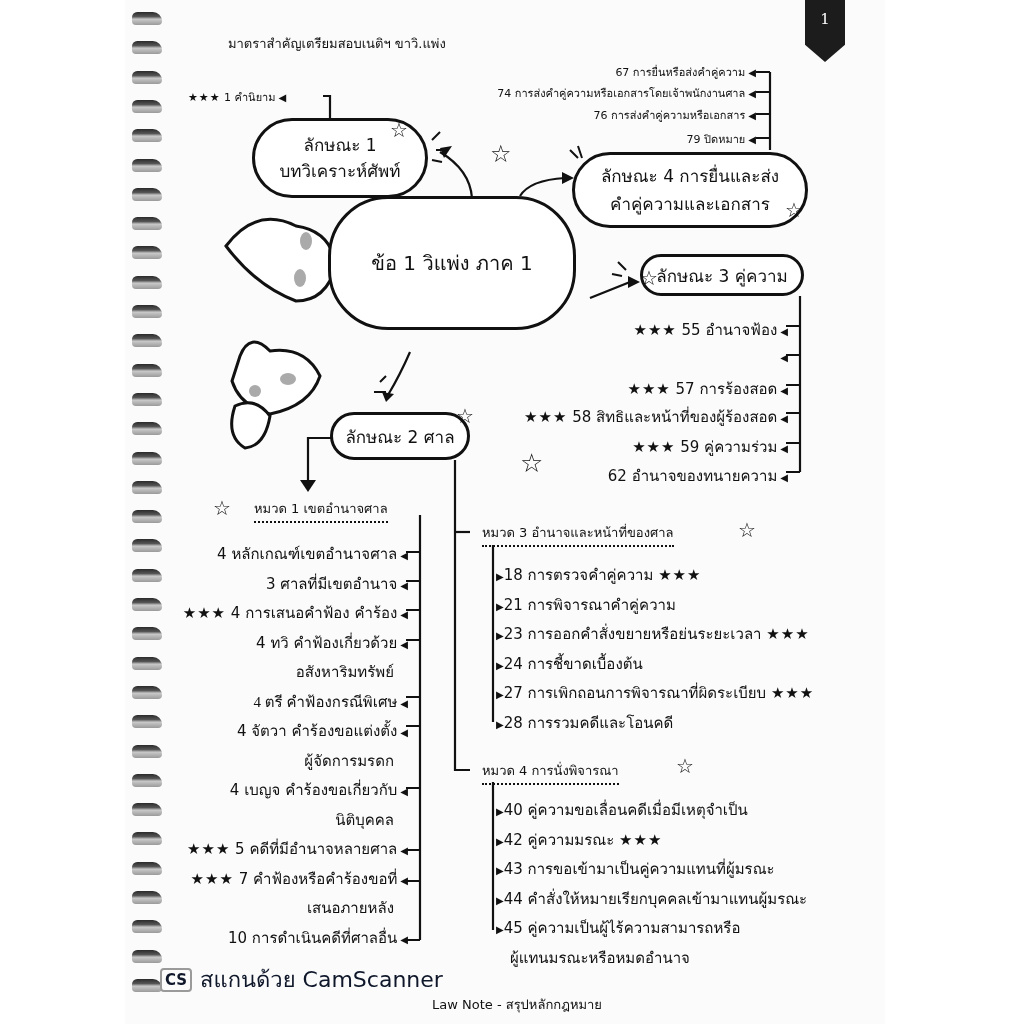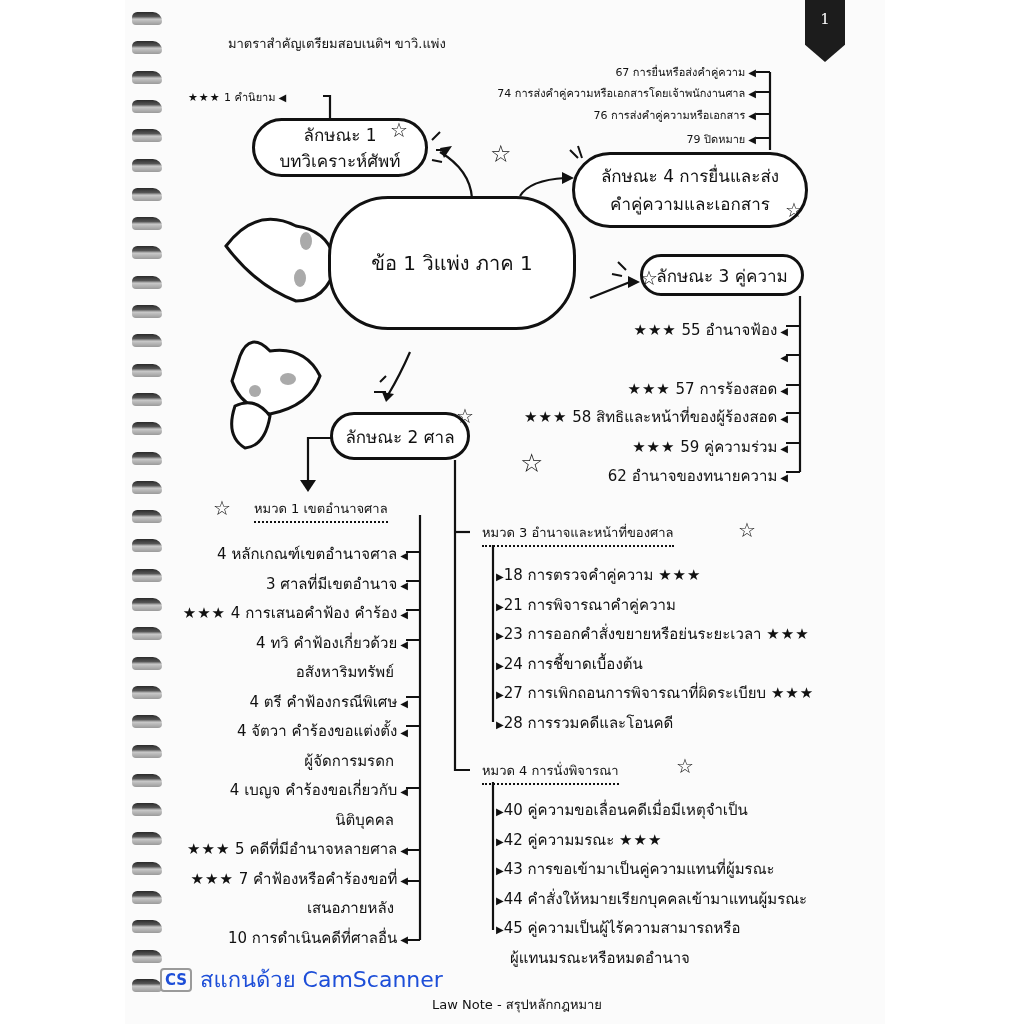--- a/index.html
+++ b/index.html
@@ -24,28 +24,28 @@
   .page-tab span { position:absolute; left:0; right:0; top:10px; text-align:center; color:#fff; font-size:15px; font-family:"DejaVu Serif", serif; }
   .item { font-size:11px; }
   .item-lg { font-size:15px; }
   .stars { letter-spacing:1px; }
   .cloud {
     position:absolute; border:3px solid #111; background:#fff; border-radius:40px;
     display:flex; flex-direction:column; align-items:center; justify-content:center;
     text-align:center; box-sizing:border-box;
   }
   .cloud-main { left:328px; top:196px; width:248px; height:134px; border-radius:60px; font-size:20px; line-height:38px; }
-  .cloud-l1 { left:252px; top:118px; width:176px; height:59px; font-size:17px; line-height:26px; }
+  .cloud-l1 { left:252px; top:118px; width:176px; height:80px; font-size:17px; line-height:26px; }
   .cloud-l4 { left:572px; top:152px; width:236px; height:76px; font-size:17px; line-height:28px; }
   .cloud-l3 { left:640px; top:254px; width:164px; height:42px; font-size:17px; }
   .cloud-l2 { left:330px; top:412px; width:140px; height:48px; font-size:17px; }
   .heading { font-size:13px; border-bottom:2px dotted #111; padding-bottom:2px; }
   .arrow-l::before { content:"◀"; font-size:10px; margin-left:3px; }
   .star-deco { position:absolute; font-size:20px; }
-  .watermark { left:160px; top:962px; font-size:22px; color:#1d4ed8; display:flex; align-items:center; gap:8px; }
+  .watermark { left:160px; top:962px; font-size:22px; color:#0f172a; display:flex; align-items:center; gap:8px; }
   .cs-box { border:2px solid #9a9a9a; border-radius:4px; font-size:15px; padding:1px 3px; font-weight:bold; }
   .footer { left:432px; top:994px; font-size:13px; }
   svg { position:absolute; overflow:visible; }
 </style>
 </head>
 <body>
 
 <div class="page"></div>
 
 <div id="rings">
@@ -193,21 +193,21 @@
 <div class="star-deco" style="left:456px;top:404px;">☆</div>
 
 <div class="star-deco" style="left:213px;top:496px;">☆</div>
 <div class="abs heading" style="left:254px;top:498px;">หมวด 1 เขตอำนาจศาล</div>
 <div id="ch1-list">
     <div class="abs item-lg" style="right:616px;top:542px;"><span>4 หลักเกณฑ์เขตอำนาจศาล</span><span class="arrow-l"></span></div>
     <div class="abs item-lg" style="right:616px;top:571.5px;"><span>3 ศาลที่มีเขตอำนาจ</span><span class="arrow-l"></span></div>
     <div class="abs item-lg" style="right:616px;top:601px;"><span class="stars">★★★</span> <span>4 การเสนอคำฟ้อง คำร้อง</span><span class="arrow-l"></span></div>
     <div class="abs item-lg" style="right:616px;top:630.5px;"><span>4 ทวิ คำฟ้องเกี่ยวด้วย</span><span class="arrow-l"></span></div>
     <div class="abs item-lg" style="right:630px;top:660px;">อสังหาริมทรัพย์</div>
-    <div class="abs item-lg" style="right:616px;top:689.5px;"><span>4 ตรี คำฟ้องกรณีพิเศษ</span><span class="arrow-l"></span></div>
+    <div class="abs item-lg" style="right:616px;top:689.5px;font-family:Liberation Serif, serif;"><span>4 ตรี คำฟ้องกรณีพิเศษ</span><span class="arrow-l"></span></div>
     <div class="abs item-lg" style="right:616px;top:719px;"><span>4 จัตวา คำร้องขอแต่งตั้ง</span><span class="arrow-l"></span></div>
     <div class="abs item-lg" style="right:630px;top:748.5px;">ผู้จัดการมรดก</div>
     <div class="abs item-lg" style="right:616px;top:778px;"><span>4 เบญจ คำร้องขอเกี่ยวกับ</span><span class="arrow-l"></span></div>
     <div class="abs item-lg" style="right:630px;top:807.5px;">นิติบุคคล</div>
     <div class="abs item-lg" style="right:616px;top:837px;"><span class="stars">★★★</span> <span>5 คดีที่มีอำนาจหลายศาล</span><span class="arrow-l"></span></div>
     <div class="abs item-lg" style="right:616px;top:866.5px;"><span class="stars">★★★</span> <span>7 คำฟ้องหรือคำร้องขอที่</span><span class="arrow-l"></span></div>
     <div class="abs item-lg" style="right:630px;top:896px;">เสนอภายหลัง</div>
     <div class="abs item-lg" style="right:616px;top:925.5px;"><span>10 การดำเนินคดีที่ศาลอื่น</span><span class="arrow-l"></span></div>
   </div>
 

